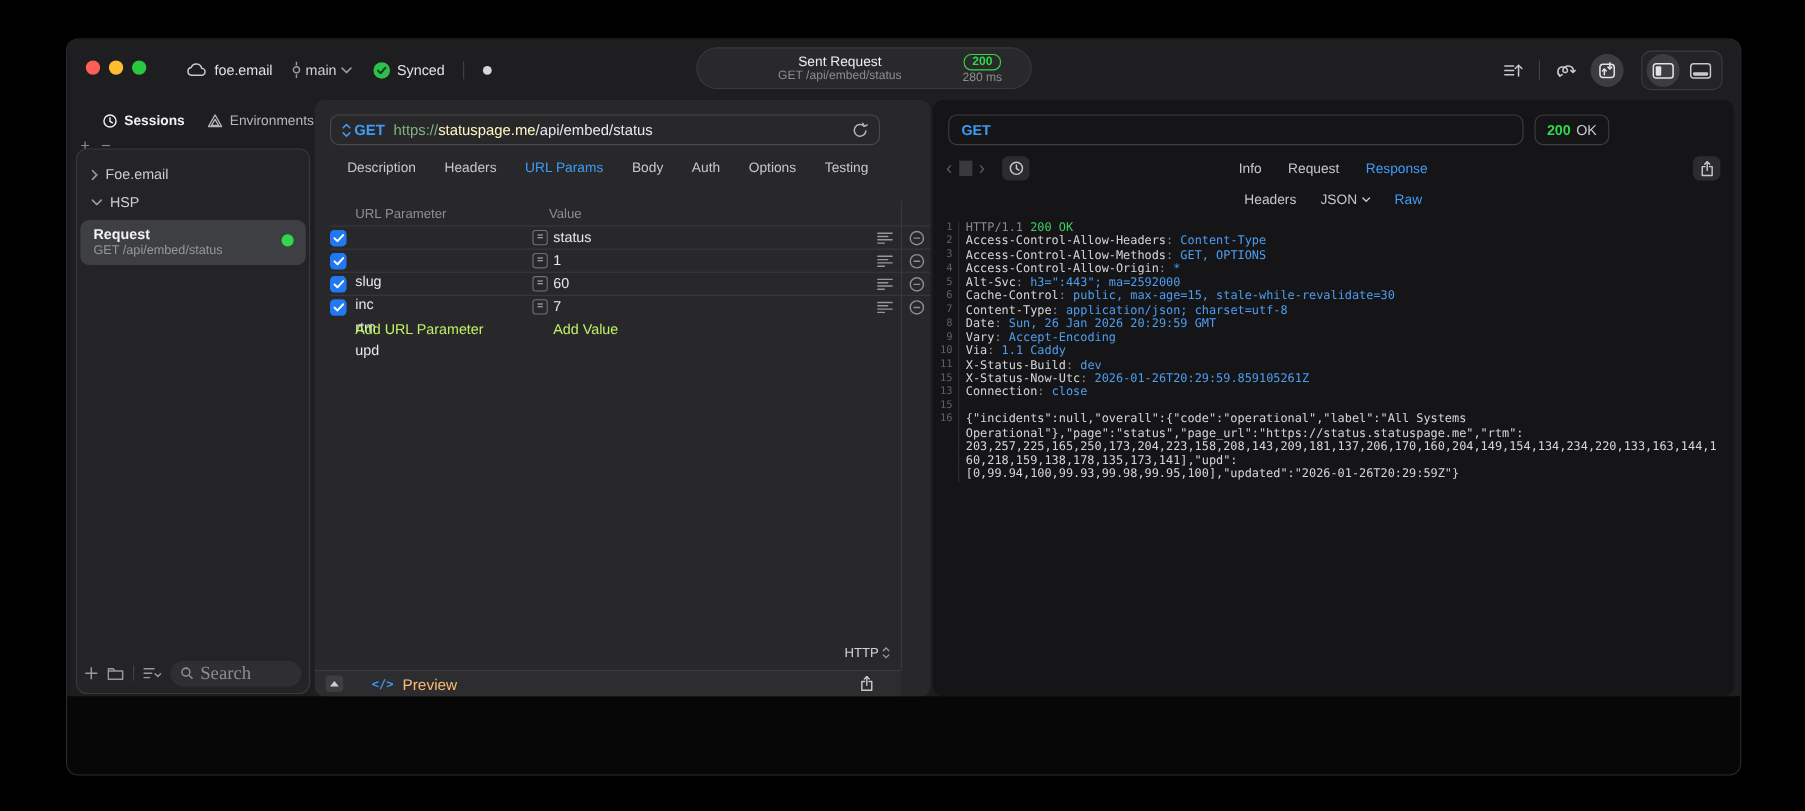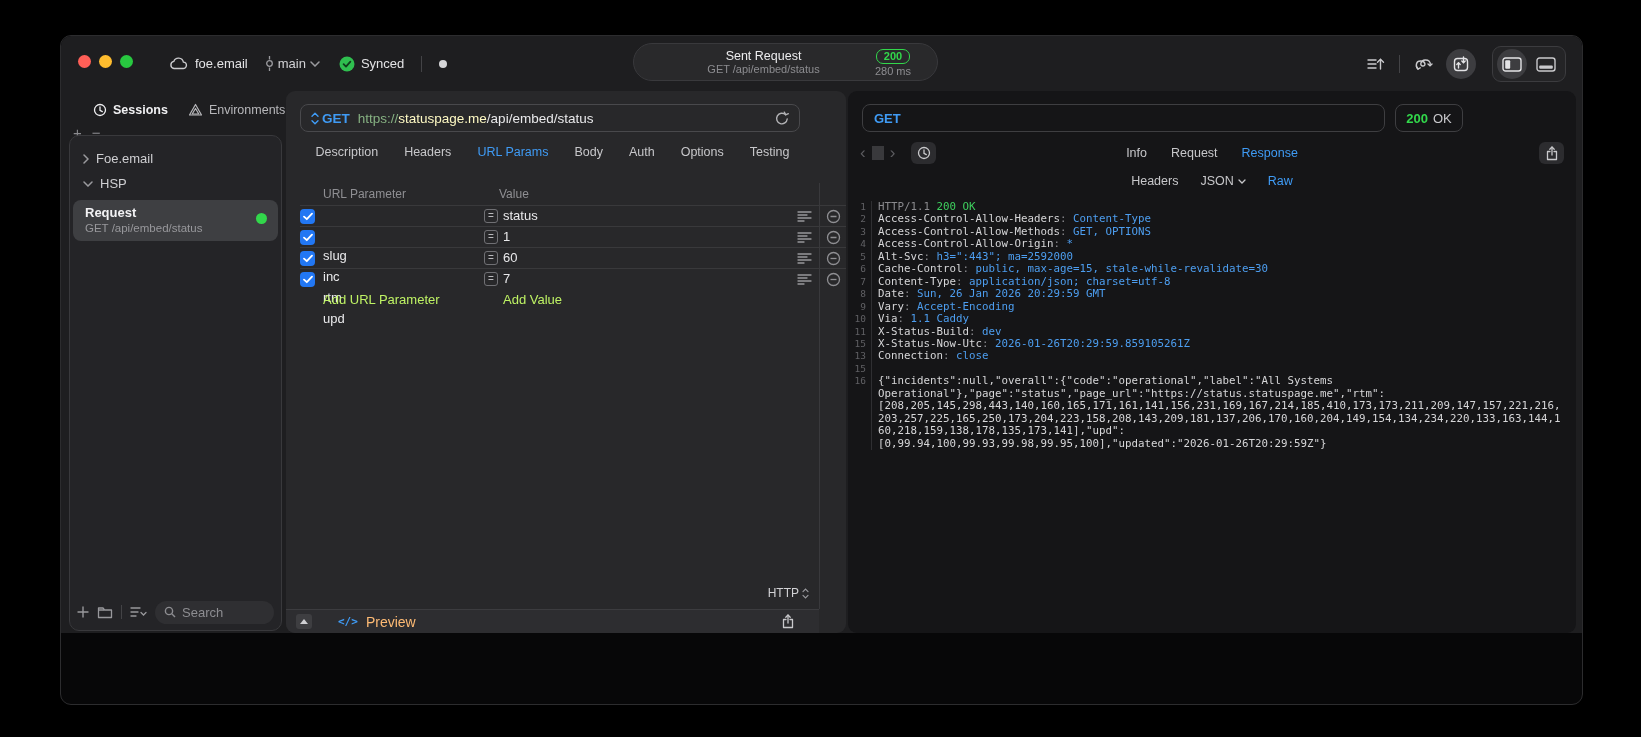--- a/index.html
+++ b/index.html
@@ -57,21 +57,21 @@
               padding:5px 10px 6px 12px; }
   .req-title { font-size:13px; font-weight:bold; color:#f2f2f4; line-height:16px; }
   .req-sub { font-size:11.5px; color:#98989c; line-height:14px; }
   .green-dot { position:absolute; right:11px; top:13px; width:11px; height:11px; border-radius:50%;
                background:#32d74b; }
   .side-footer { position:absolute; left:7px; right:7px; bottom:6px; height:24px; display:flex;
                  align-items:center; gap:8px; color:#98989c; }
   .search-box { flex:1; display:flex; align-items:center; gap:6px; background:#2f2f32;
                 border-radius:12px; height:23px; padding:0 9px; }
   .search-box input { background:transparent; border:none; outline:none; color:#84cc16;
-                      font-size:13px; width:100%; font-family:Liberation Sans, sans-serif; }
+                      font-size:17px; width:100%; font-family:Liberation Serif, serif; }
   .search-box input::placeholder { color:#8d8d91; }
   .sf-sep { width:1px; height:14px; background:#434346; }
 
   
   .editor { position:absolute; left:225px; top:0; width:560px; height:542px; background:#28282a;
             border-radius:9px; overflow:hidden; }
   .rail-border { position:absolute; left:533px; top:92px; bottom:24px; width:1px; background:#39393c; }
   .url-bar { position:absolute; left:14px; top:13px; width:500px; height:28px; border:1px solid #49494c;
              border-radius:8px; display:flex; align-items:center; padding:0 10px; font-size:13.5px; }
   .m-get { color:#3f9bf5; font-weight:bold; margin:0 8px 0 3px; }
@@ -648,24 +648,20 @@
             <div class="code-line">
               <span class="ln">16</span>
               <span class="lt"><span class="seg-body">{"incidents":null,"overall":{"code":"operational","label":"All Systems</span></span>
             </div>
             <div class="code-line">
               <span class="ln"></span>
               <span class="lt"><span class="seg-body">Operational"},"page":"status","page_url":"https://status.statuspage.me","rtm":</span></span>
             </div>
             <div class="code-line">
               <span class="ln"></span>
-              <span class="lt"><span class="seg-body">[208,205,145,298,443,140,160,165,171,161,141,156,231,169,167,214,185,410,173,173,211,209,147,157,221,216,</span></span>
-            </div>
-            <div class="code-line">
-              <span class="ln"></span>
               <span class="lt"><span class="seg-body">203,257,225,165,250,173,204,223,158,208,143,209,181,137,206,170,160,204,149,154,134,234,220,133,163,144,1</span></span>
             </div>
             <div class="code-line">
               <span class="ln"></span>
               <span class="lt"><span class="seg-body">60,218,159,138,178,135,173,141],"upd":</span></span>
             </div>
             <div class="code-line">
               <span class="ln"></span>
               <span class="lt"><span class="seg-body">[0,99.94,100,99.93,99.98,99.95,100],"updated":"2026-01-26T20:29:59Z"}</span></span>
             </div>

